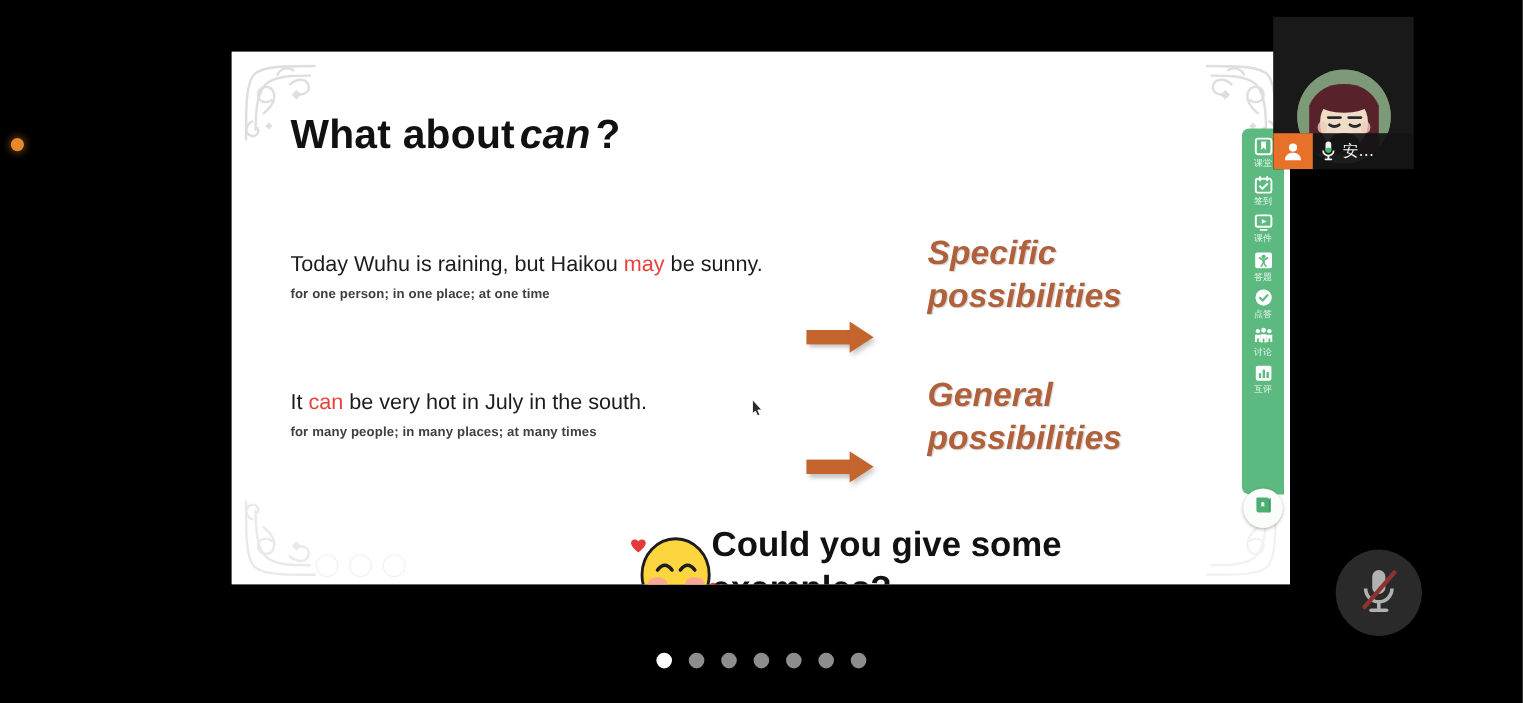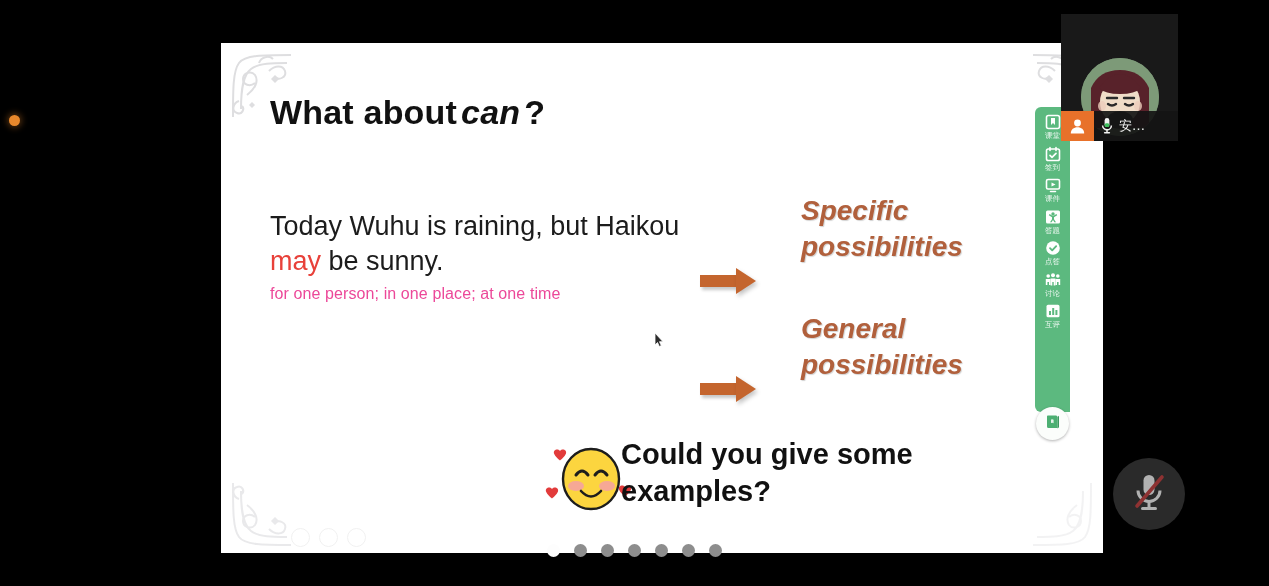--- a/index.html
+++ b/index.html
@@ -14,22 +14,22 @@
   .left-dot{
     position:absolute; left:9px; top:115px;
     width:11px; height:11px; border-radius:50%;
     background:#e8882c;
     box-shadow:0 0 6px 2px rgba(232,136,44,.35);
   }
 
   
   .slide{
     position:absolute; left:193px; top:43px;
-    width:882px; height:510px;
-    background:#fff; overflow:hidden;margin-left:28px;
+    width:882px; height:444px;
+    background:#fff; overflow:hidden;
   }
 
   
   .orn{ position:absolute; pointer-events:none; }
   .orn svg{ display:block; }
   .orn-tl{ left:4px;  top:6px;   }
   .orn-tr{ right:4px; top:6px;   transform:scaleX(-1); }
   .orn-bl{ left:4px;  bottom:2px; transform:scaleY(-1); }
   .orn-br{ right:4px; bottom:2px; transform:scale(-1,-1); }
 
@@ -40,27 +40,27 @@
     letter-spacing:.2px; white-space:nowrap;
   }
   .title .em{ font-style:italic; padding:0 4px; }
 
   
   .block{ position:absolute; }
   .blk1{ left:49px; top:166px; width:420px; }
   .blk2{ left:49px; top:281px; width:440px; }
 
   .sent{
-    font-size:27px; color:#1c1c1c; line-height:1.28;
+    font-size:18px; color:#1c1c1c; line-height:1.28;
     font-weight:400;
   }
   .sent .red{ color:#e8413a; }
   .note{
     margin-top:7px;
-    font-size:16px; color:#ec4899; font-weight:400;
+    font-size:11px; color:#404040; font-weight:700;
     letter-spacing:.1px;
   }
 
   
   .arrow{ position:absolute; width:58px; height:26px; }
   .arrow .shaft{
     position:absolute; left:0; top:7px; width:40px; height:12px;
     background:#c4652e;
     box-shadow:2px 3px 3px rgba(0,0,0,.22);
   }
@@ -236,20 +236,24 @@
 
   <div class="title">
     <span>What about</span><span class="em">can</span><span>?</span>
   </div>
 
   <div class="block blk1">
     <div class="sent"><span>Today Wuhu is raining, but Haikou </span><span class="red">may</span><span> be sunny.</span></div>
     <div class="note">for one person; in one place; at one time</div>
   </div>
 
+  <div class="block blk2">
+    <div class="sent"><span>It </span><span class="red">can</span><span> be very hot in July in the south.</span></div>
+    <div class="note">for many people; in many places; at many times</div>
+  </div>
 
   <div class="arrow arr1">
     <div class="shaft"></div>
       <div class="head"></div>
   </div>
   <div class="arrow arr2">
     <div class="shaft"></div>
       <div class="head"></div>
   </div>
 

